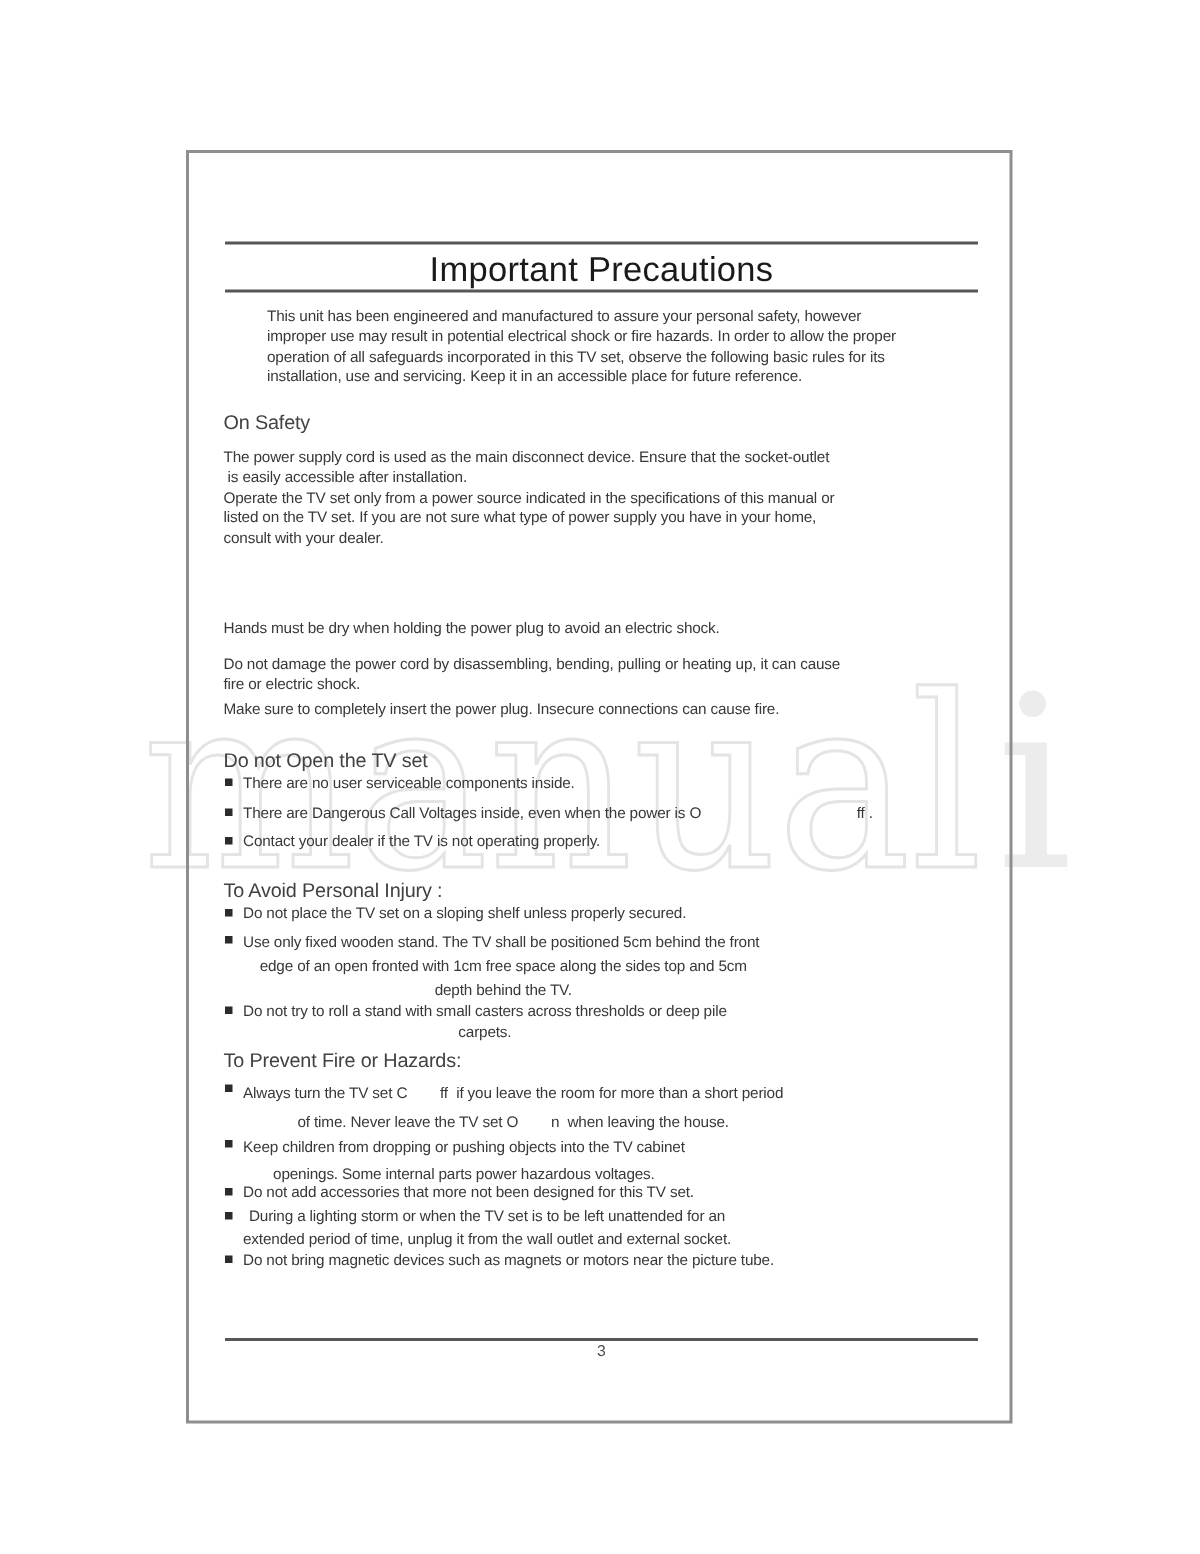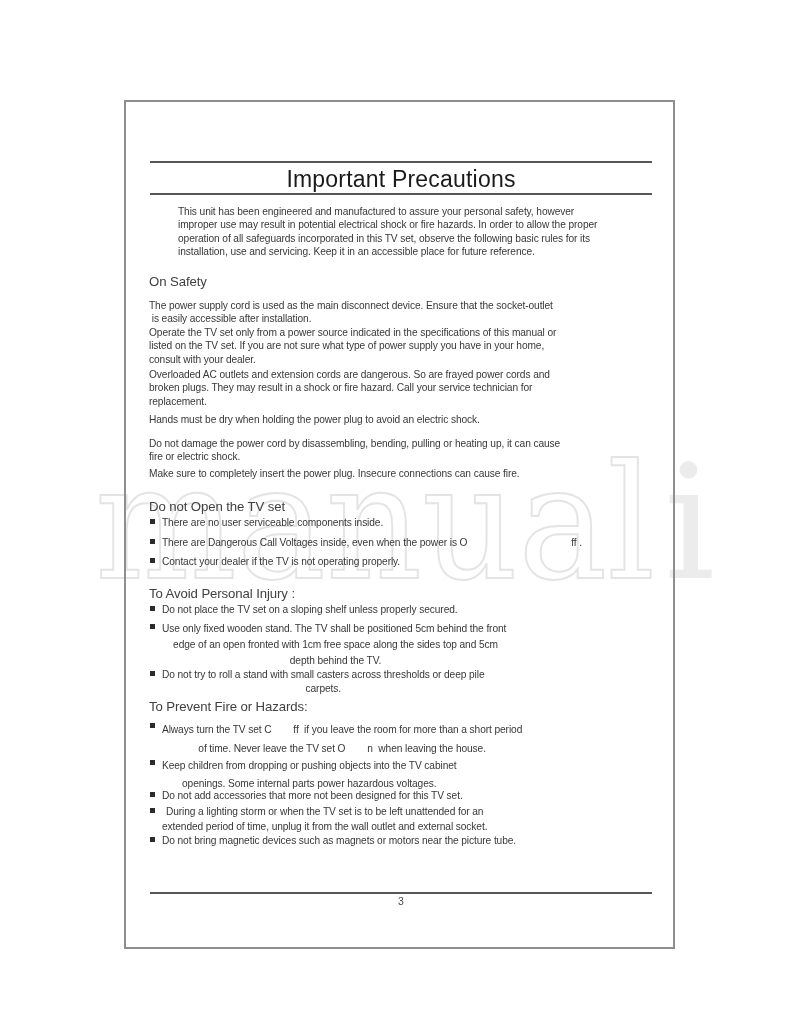--- a/index.html
+++ b/index.html
@@ -49,23 +49,20 @@
 improper use may result in potential electrical shock or fire hazards. In order to allow the proper
 operation of all safeguards incorporated in this TV set, observe the following basic rules for its
 installation, use and servicing. Keep it in an accessible place for future reference.</div>
 
     <div class="heading" style="left:23px;top:172px;">On Safety</div>
     <div class="body-text" style="left:23px;top:197px;">The power supply cord is used as the main disconnect device. Ensure that the socket-outlet
  is easily accessible after installation.</div>
     <div class="body-text" style="left:23px;top:224px;">Operate the TV set only from a power source indicated in the specifications of this manual or
 listed on the TV set. If you are not sure what type of power supply you have in your home,
 consult with your dealer.</div>
-    <div class="body-text" style="left:23px;top:266px;">Overloaded AC outlets and extension cords are dangerous. So are frayed power cords and
-broken plugs. They may result in a shock or fire hazard. Call your service technician for
-replacement.</div>
     <div class="body-text" style="left:23px;top:311px;">Hands must be dry when holding the power plug to avoid an electric shock.</div>
     <div class="body-text" style="left:23px;top:335px;">Do not damage the power cord by disassembling, bending, pulling or heating up, it can cause
 fire or electric shock.</div>
     <div class="body-text" style="left:23px;top:365px;">Make sure to completely insert the power plug. Insecure connections can cause fire.</div>
 
     <div class="heading" style="left:23px;top:397px;text-align:right;">Do not Open the TV set</div>
     <div class="bullet-item" style="top:414px;">
       <span class="sq"></span>
       <div class="bt">There are no user serviceable components inside.</div>
     </div>

